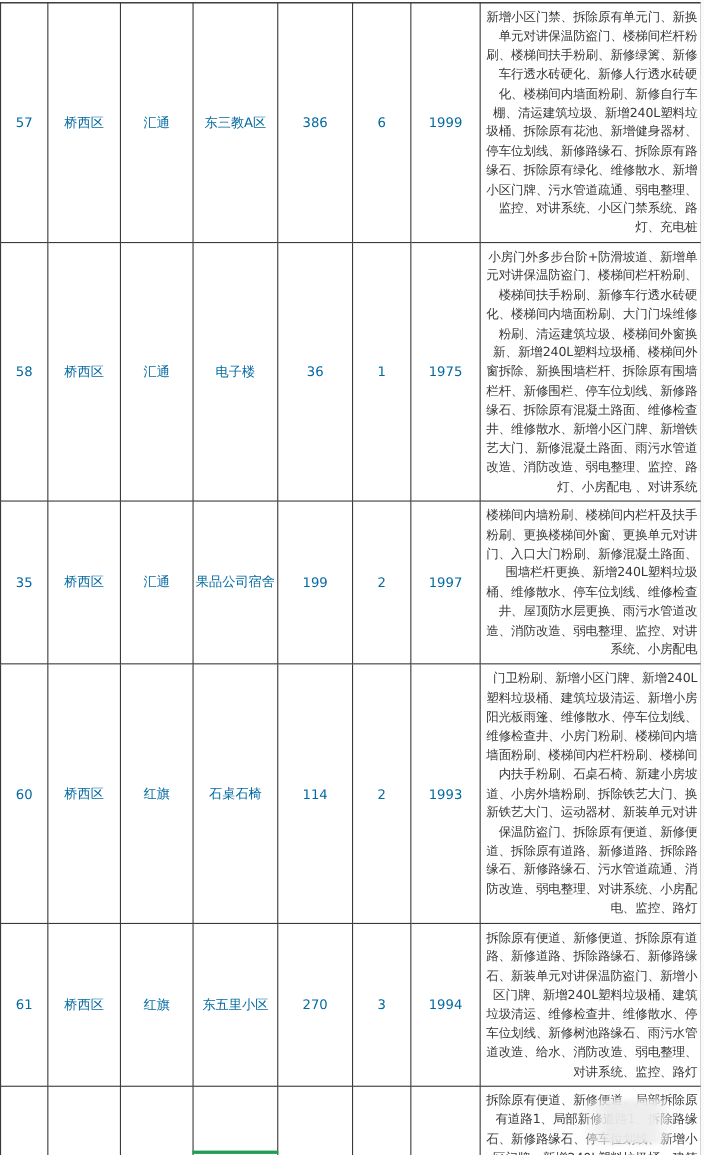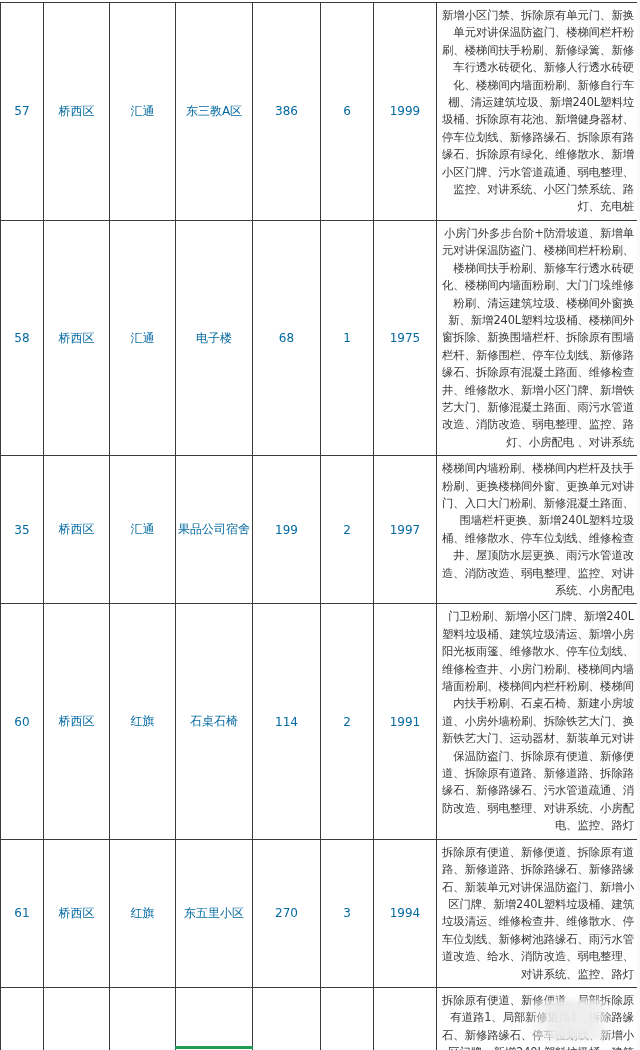--- a/index.html
+++ b/index.html
@@ -45,21 +45,21 @@
       <td>386</td>
       <td>6</td>
       <td>1999</td>
       <td class="desc">新增小区门禁、拆除原有单元门、新换单元对讲保温防盗门、楼梯间栏杆粉刷、楼梯间扶手粉刷、新修绿篱、新修车行透水砖硬化、新修人行透水砖硬化、楼梯间内墙面粉刷、新修自行车棚、清运建筑垃圾、新增240L塑料垃圾桶、拆除原有花池、新增健身器材、停车位划线、新修路缘石、拆除原有路缘石、拆除原有绿化、维修散水、新增小区门牌、污水管道疏通、弱电整理、监控、对讲系统、小区门禁系统、路灯、充电桩</td>
     </tr>
     <tr style="height:191px">
       <td>58</td>
       <td>桥西区</td>
       <td>汇通</td>
       <td>电子楼</td>
-      <td>68</td>
+      <td>36</td>
       <td>1</td>
       <td>1975</td>
       <td class="desc">小房门外多步台阶+防滑坡道、新增单元对讲保温防盗门、楼梯间栏杆粉刷、楼梯间扶手粉刷、新修车行透水砖硬化、楼梯间内墙面粉刷、大门门垛维修粉刷、清运建筑垃圾、楼梯间外窗换新、新增240L塑料垃圾桶、楼梯间外窗拆除、新换围墙栏杆、拆除原有围墙栏杆、新修围栏、停车位划线、新修路缘石、拆除原有混凝土路面、维修检查井、维修散水、新增小区门牌、新增铁艺大门、新修混凝土路面、雨污水管道改造、消防改造、弱电整理、监控、路灯、小房配电 、对讲系统</td>
     </tr>
     <tr style="height:114px">
       <td>35</td>
       <td>桥西区</td>
       <td>汇通</td>
       <td>果品公司宿舍</td>
       <td>199</td>
@@ -67,21 +67,21 @@
       <td>1997</td>
       <td class="desc">楼梯间内墙粉刷、楼梯间内栏杆及扶手粉刷、更换楼梯间外窗、更换单元对讲门、入口大门粉刷、新修混凝土路面、围墙栏杆更换、新增240L塑料垃圾桶、维修散水、停车位划线、维修检查井、屋顶防水层更换、雨污水管道改造、消防改造、弱电整理、监控、对讲系统、小房配电</td>
     </tr>
     <tr style="height:176px">
       <td>60</td>
       <td>桥西区</td>
       <td>红旗</td>
       <td>石桌石椅</td>
       <td>114</td>
       <td>2</td>
-      <td>1991</td>
+      <td>1993</td>
       <td class="desc">门卫粉刷、新增小区门牌、新增240L塑料垃圾桶、建筑垃圾清运、新增小房阳光板雨篷、维修散水、停车位划线、维修检查井、小房门粉刷、楼梯间内墙墙面粉刷、楼梯间内栏杆粉刷、楼梯间内扶手粉刷、石桌石椅、新建小房坡道、小房外墙粉刷、拆除铁艺大门、换新铁艺大门、运动器材、新装单元对讲保温防盗门、拆除原有便道、新修便道、拆除原有道路、新修道路、拆除路缘石、新修路缘石、污水管道疏通、消防改造、弱电整理、对讲系统、小房配电、监控、路灯</td>
     </tr>
     <tr style="height:110px">
       <td>61</td>
       <td>桥西区</td>
       <td>红旗</td>
       <td>东五里小区</td>
       <td>270</td>
       <td>3</td>
       <td>1994</td>

